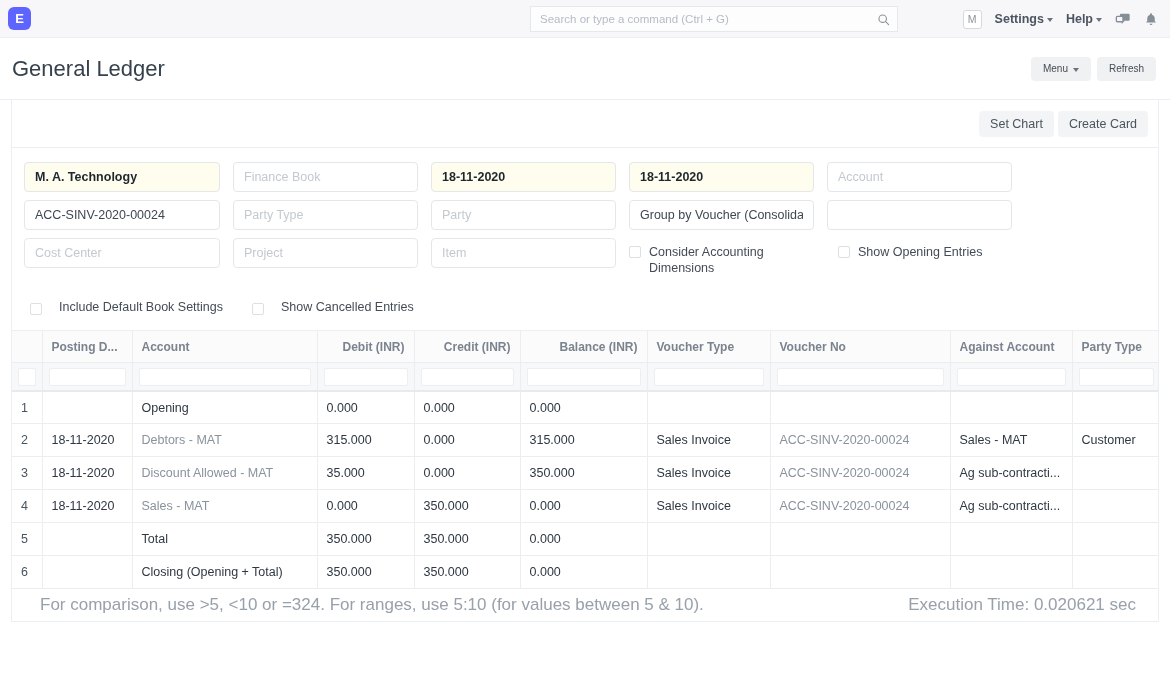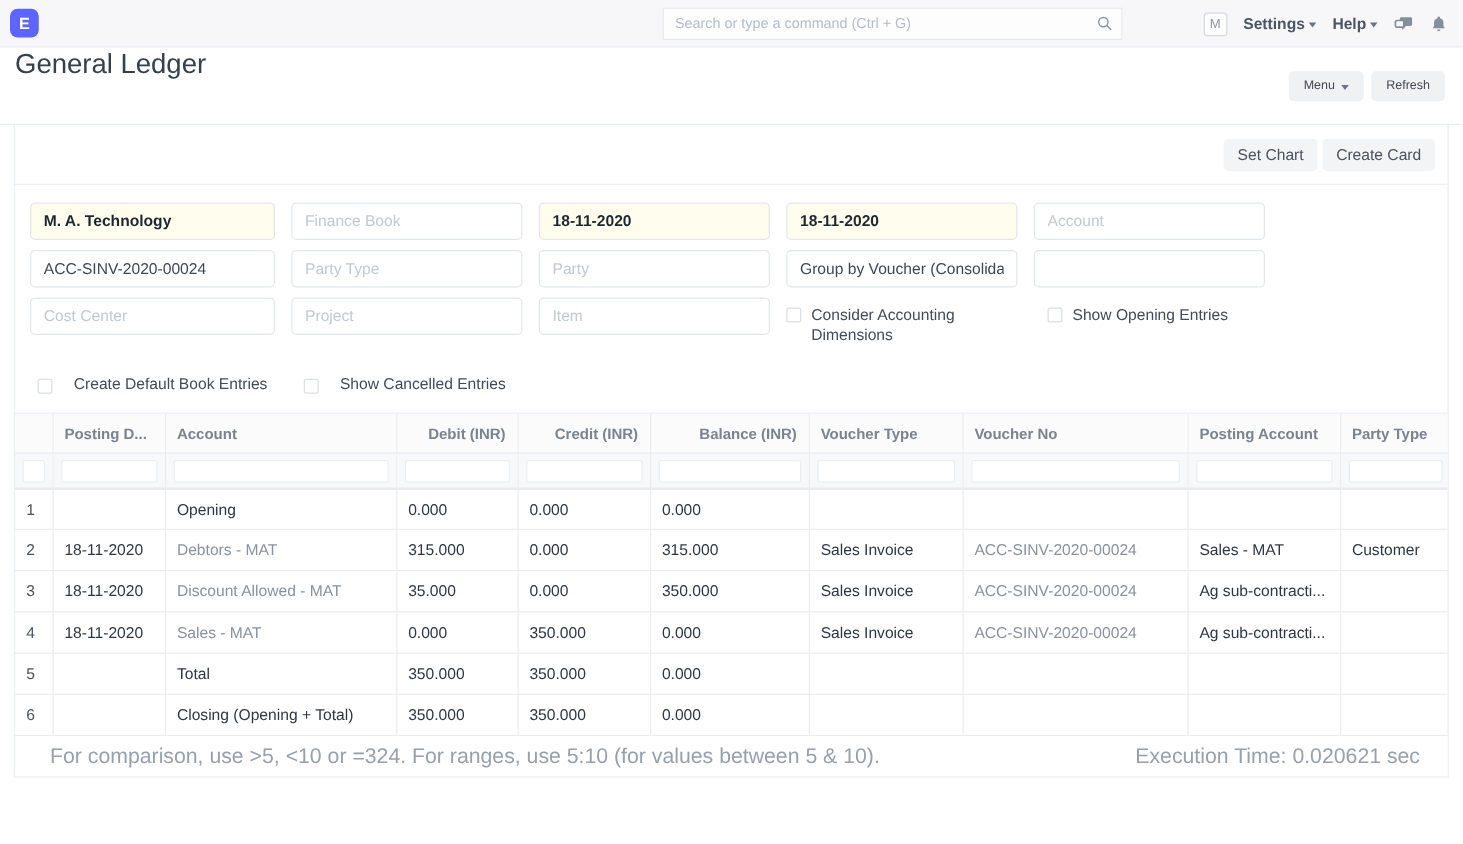--- a/index.html
+++ b/index.html
@@ -76,21 +76,21 @@
     border-left: 3.5px solid transparent;
     border-right: 3.5px solid transparent;
     border-top: 4px solid #6b7280;
     margin-top: 2px;
   }
   .nav-icon { color: #868e98; display:flex; align-items:center; }
 
   
   .page-head {
     height: 62px;
-    display: flex; align-items: flex-start;
+    display: flex; align-items: center;
     padding: 0 14px 0 12px;
     border-bottom: 1px solid #ebeef2;
     position: relative;
   }
   .page-title {
     font-size: 22px;
     color: #36414c;
     font-weight: normal;
   }
   .head-actions {
@@ -350,21 +350,21 @@
       </div>
       <div class="chk-group">
         <div class="chk"></div>
         <div class="chk-label">Show Opening Entries</div>
       </div>
     </div>
   </div>
 
   <div class="chk-row">
     <div class="chk"></div>
-    <div class="chk-label">Create Default Book Entries</div>
+    <div class="chk-label">Include Default Book Settings</div>
     <div class="chk"></div>
     <div class="chk-label">Show Cancelled Entries</div>
   </div>
 
   <div class="tbl-wrap">
     <table class="dt">
       <colgroup>
         <col class="c-idx">
           <col class="c-date">
           <col class="c-acct">
@@ -379,21 +379,21 @@
       <thead>
         <tr>
           <th class="idx"></th>
           <th>Posting D...</th>
           <th>Account</th>
           <th style="text-align:right">Debit (INR)</th>
           <th style="text-align:right">Credit (INR)</th>
           <th style="text-align:right">Balance (INR)</th>
           <th>Voucher Type</th>
           <th>Voucher No</th>
-          <th>Posting Account</th>
+          <th>Against Account</th>
           <th>Party Type</th>
         </tr>
         <tr class="filter-tr">
           <td><input class="mini-input" style=""></td>
           <td><input class="mini-input" style=""></td>
           <td><input class="mini-input" style=""></td>
           <td><input class="mini-input" style=""></td>
           <td><input class="mini-input" style=""></td>
           <td><input class="mini-input" style=""></td>
           <td><input class="mini-input" style=""></td>

